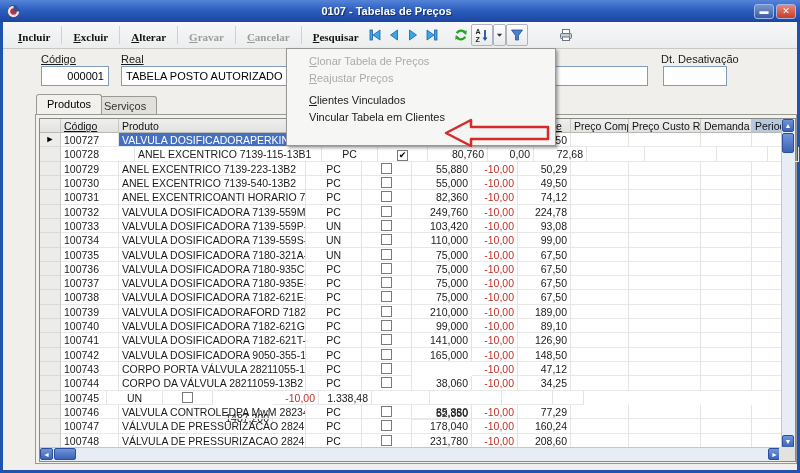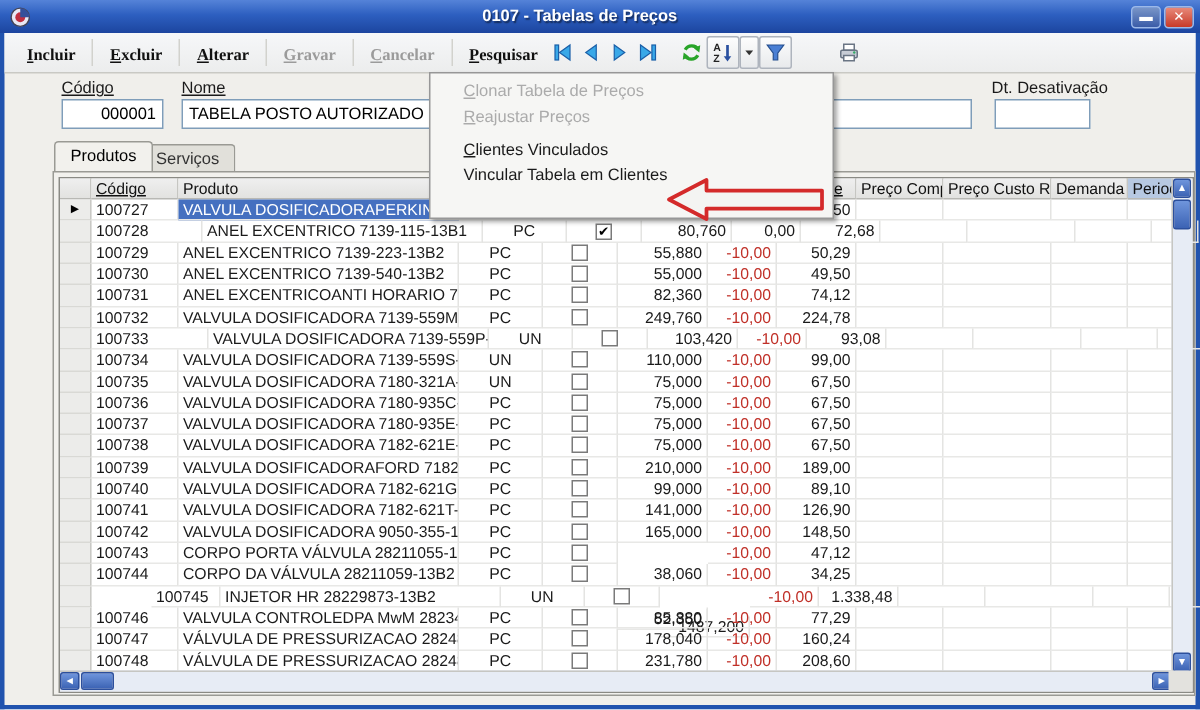--- a/index.html
+++ b/index.html
@@ -226,21 +226,21 @@
         <rect x="4.5" y="2.5" width="7" height="4" fill="#fff" stroke="#6a7584"></rect>
         <rect x="2.5" y="6.5" width="11" height="5" rx="1" fill="#c8cdd6" stroke="#6a7584"></rect>
         <rect x="4.5" y="10" width="7" height="3.5" fill="#fff" stroke="#6a7584"></rect>
         <circle cx="11.5" cy="8" r=".8" fill="#3a6"></circle>
       </svg>
     </div>
   </div>
 
   <span class="flabel" style="left:38px; top:53px;">Código</span>
   <input class="finput" style="left: 38px; top: 66px; width: 68px; text-align: right;" value="000001">
-  <span class="flabel" style="left:118px; top:53px;">Nome</span>
+  <span class="flabel" style="left:118px; top:53px;">Real</span>
   <input class="finput" style="left: 118px; top: 66px; width: 527px;" value="TABELA POSTO AUTORIZADO DELPHI">
   <span class="flabel-plain" style="left:658px; top:53px;">Dt. Desativação</span>
   <input class="finput" style="left: 660px; top: 66px; width: 64px;" value="">
 
   <div class="tab active" style="left:33px;">Produtos</div>
   <div class="tab inactive" style="left:90px;">Serviços</div>
   <div class="panel"></div>
 
   <div class="grid">
     <div class="ghead" id="ghead">
@@ -337,21 +337,21 @@
           <div class="gc c-num" style="width: 60px;">249,760</div>
           <div class="gc c-num neg" style="width: 46px;">-10,00</div>
           <div class="gc c-num" style="width: 53px;">224,78</div>
           <div class="gc " style="width: 58px;"></div>
           <div class="gc " style="width: 72px;"></div>
           <div class="gc " style="width: 51px;"></div>
           <div class="gc " style="width: 31px;"></div>
         </div>
         <div class="grow">
           <div class="gc c-ind" style="width: 21px;"></div>
-          <div class="gc " style="width: 78px;">100733</div>
+          <div class="gc " style="width: 58px;">100733</div>
           <div class="gc " style="width: 187px;">VALVULA DOSIFICADORA 7139-559P-13B2</div>
           <div class="gc c-ctr" style="width: 56px;">UN</div>
           <div class="gc c-ctr" style="width: 50px;"><span class="cb"></span></div>
           <div class="gc c-num" style="width: 60px;">103,420</div>
           <div class="gc c-num neg" style="width: 46px;">-10,00</div>
           <div class="gc c-num" style="width: 53px;">93,08</div>
           <div class="gc " style="width: 58px;"></div>
           <div class="gc " style="width: 72px;"></div>
           <div class="gc " style="width: 51px;"></div>
           <div class="gc " style="width: 31px;"></div>
@@ -505,22 +505,21 @@
           <div class="gc c-num" style="width: 60px;">38,060</div>
           <div class="gc c-num neg" style="width: 46px;">-10,00</div>
           <div class="gc c-num" style="width: 53px;">34,25</div>
           <div class="gc " style="width: 58px;"></div>
           <div class="gc " style="width: 72px;"></div>
           <div class="gc " style="width: 51px;"></div>
           <div class="gc " style="width: 31px;"></div>
         </div>
         <div class="grow">
           <div class="gc c-ind" style="width: 21px;"></div>
-          <div class="gc " style="width: 46px; margin-left: 40px;">100745</div>
-          <div class="gc " style="width: 187px;">INJETOR HR 28229873-13B2</div>
+          <div class="gc " style="width: 46px;">100745</div>
           <div class="gc c-ctr" style="width: 56px;">UN</div>
           <div class="gc c-ctr" style="width: 50px;"><span class="cb"></span></div>
           <div class="gc c-num" style="width: 60px; margin-top: 20px;">1487,200</div>
           <div class="gc c-num neg" style="width: 46px;">-10,00</div>
           <div class="gc c-num" style="width: 53px;">1.338,48</div>
           <div class="gc " style="width: 58px;"></div>
           <div class="gc " style="width: 72px;"></div>
           <div class="gc " style="width: 51px;"></div>
           <div class="gc " style="width: 31px;"></div>
         </div>

